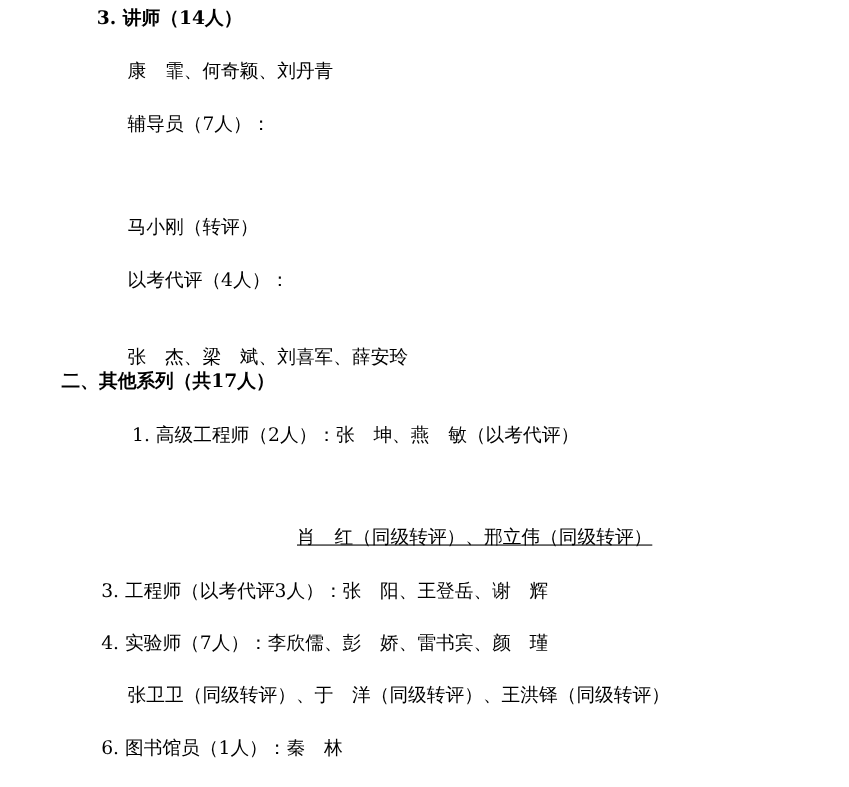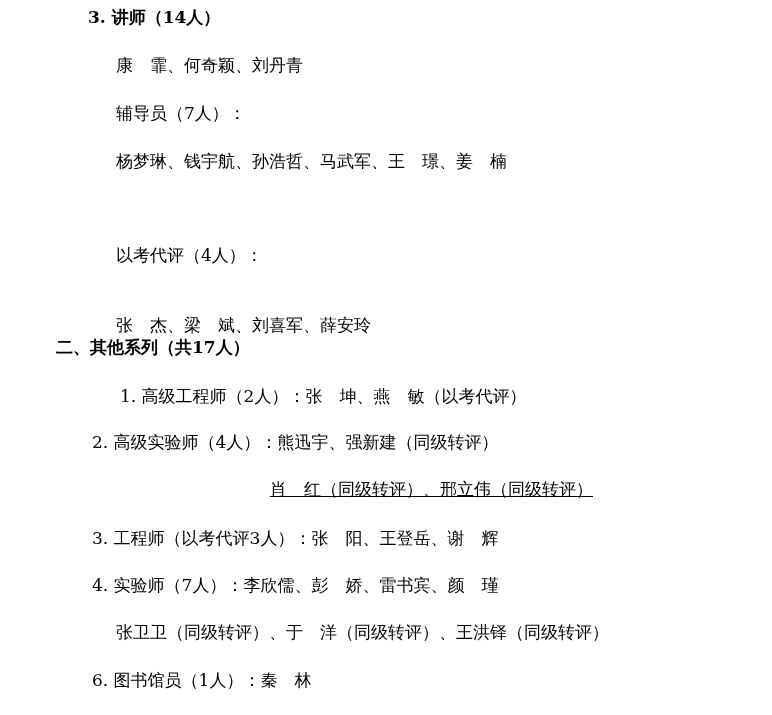--- a/index.html
+++ b/index.html
@@ -50,32 +50,31 @@
 <body>
 
 <div class="page">
 
   <div class="line bold l-1">3. 讲师（14人）</div>
 
   <div class="line l-2">康　霏、何奇颖、刘丹青</div>
 
   <div class="line l-3">辅导员（7人）：</div>
 
-  <div class="line l-4">杨梦琳、钱宇航、孙浩哲、马武军、王　璟、姜　楠</div>
 
+  <div class="line l-5">马小刚（转评）</div>
 
   <div class="line l-6">以考代评（4人）：</div>
 
   <div class="line l-7">张　杰、梁　斌、刘喜军、薛安玲</div>
 
   <div class="line bold l-8">二、其他系列（共17人）</div>
 
   <div class="line l-9">1. 高级工程师（2人）：张　坤、燕　敏（以考代评）</div>
 
-  <div class="line l-10">2. 高级实验师（4人）：熊迅宇、强新建（同级转评）</div>
 
   <div class="line l-11">肖　红（同级转评）、邢立伟（同级转评）</div>
 
   <div class="line l-12">3. 工程师（以考代评3人）：张　阳、王登岳、谢　辉</div>
 
   <div class="line l-13">4. 实验师（7人）：李欣儒、彭　娇、雷书宾、颜　瑾</div>
 
   <div class="line l-14">张卫卫（同级转评）、于　洋（同级转评）、王洪铎（同级转评）</div>
 
   <div class="line l-15">6. 图书馆员（1人）：秦　林</div>

